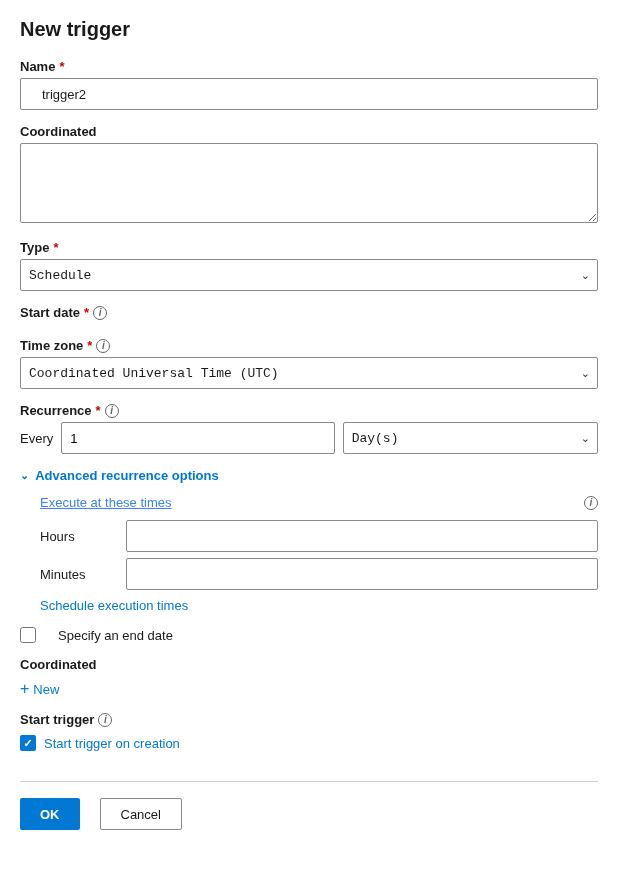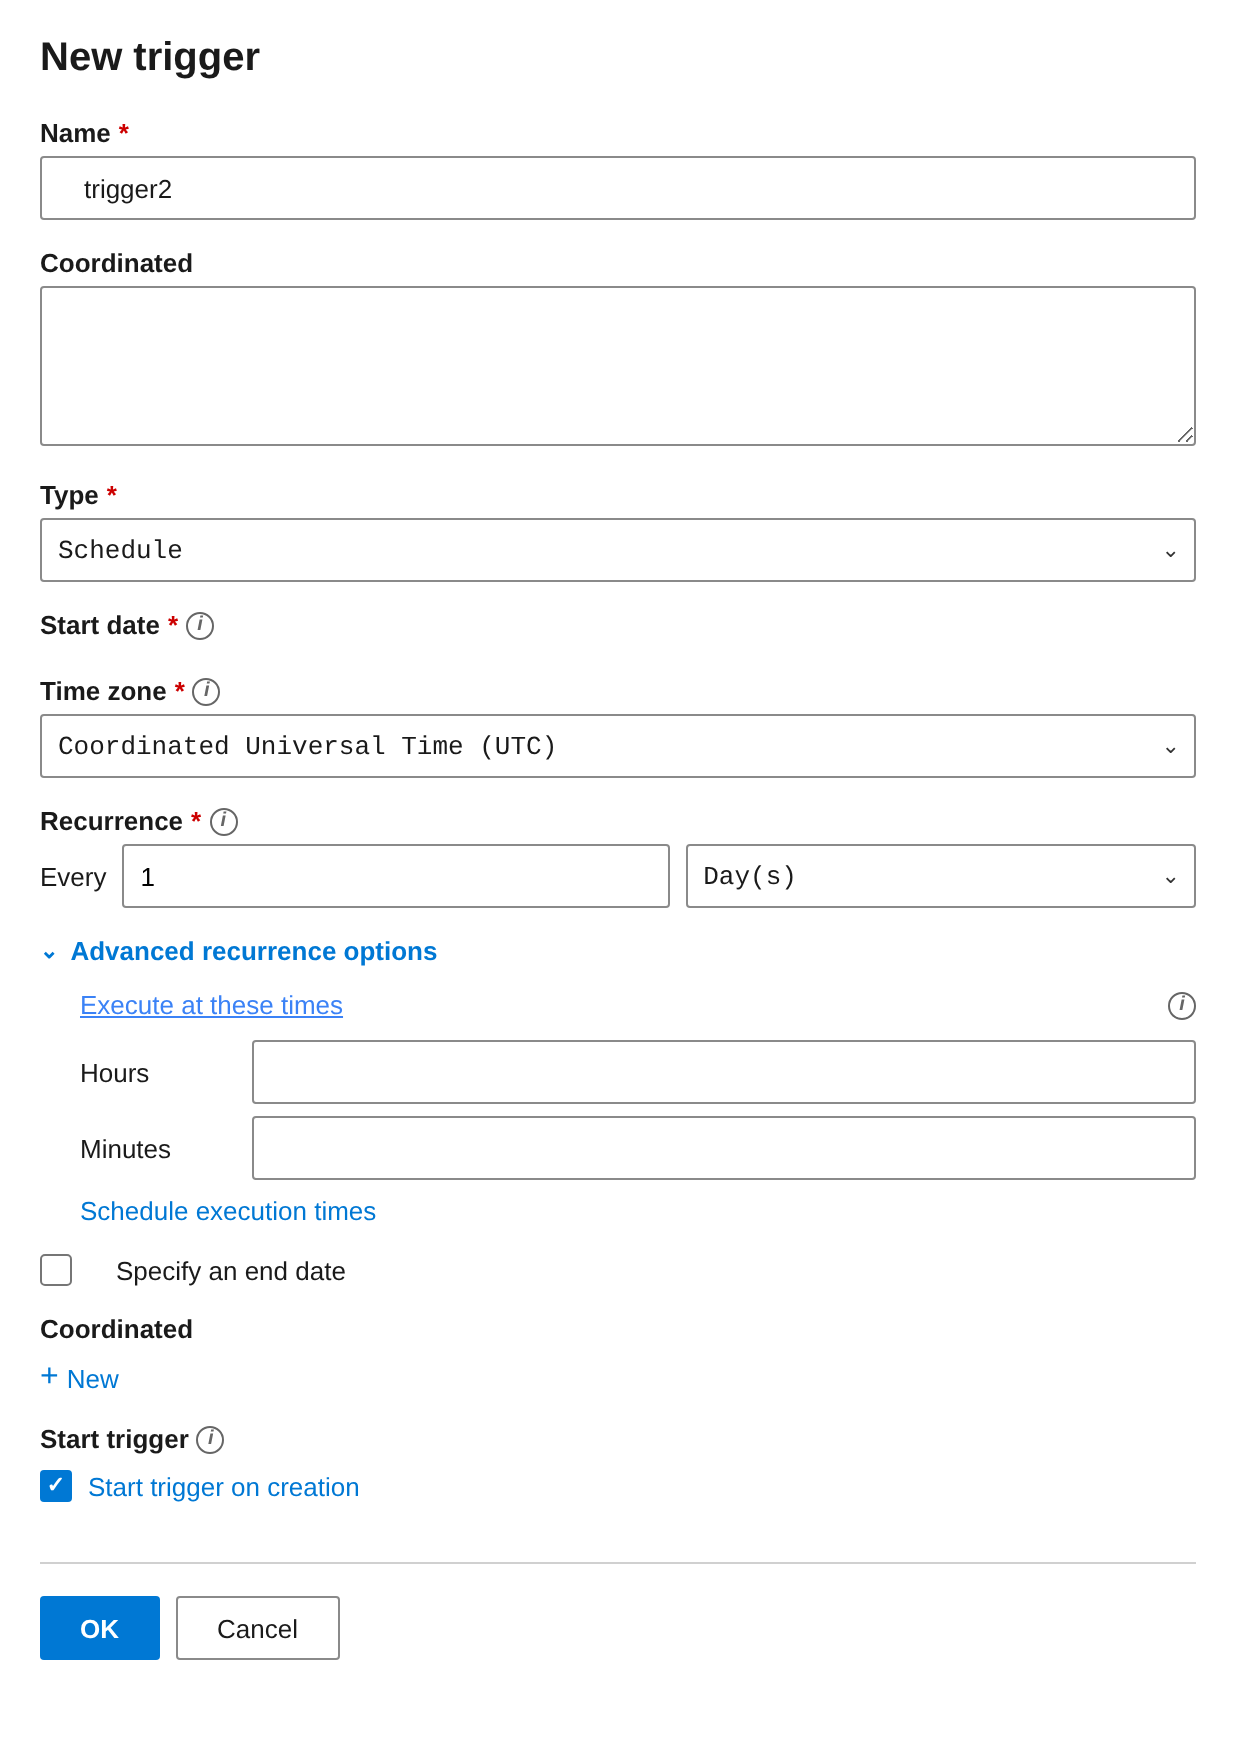--- a/index.html
+++ b/index.html
@@ -259,21 +259,21 @@
       color: #0078d4;
       font-size: 13px;
     }
     .divider {
       border: none;
       border-top: 1px solid #d0d0d0;
       margin: 10px 0 16px 0;
     }
     .footer-buttons {
       display: flex;
-      gap: 8px;
+      gap: 20px;
       align-items: flex-end;
     }
     .btn-ok {
       background: #0078d4;
       color: #fff;
       border: none;
       height: 32px;
       padding: 0 20px;
       font-size: 13px;
       border-radius: 2px;

